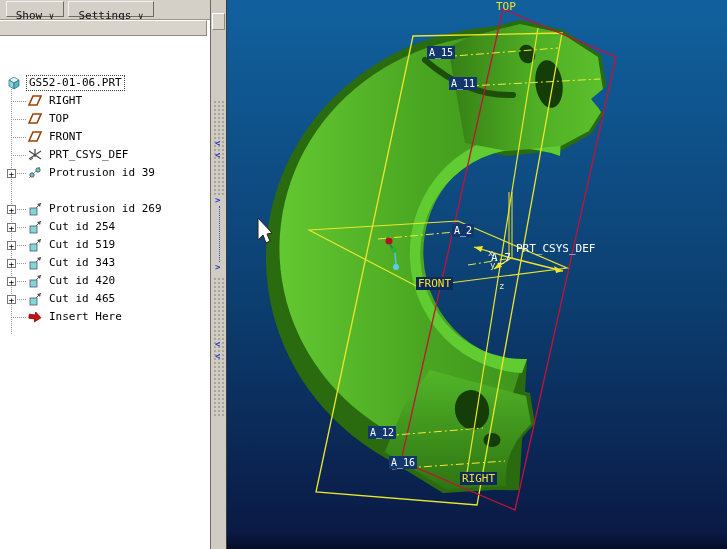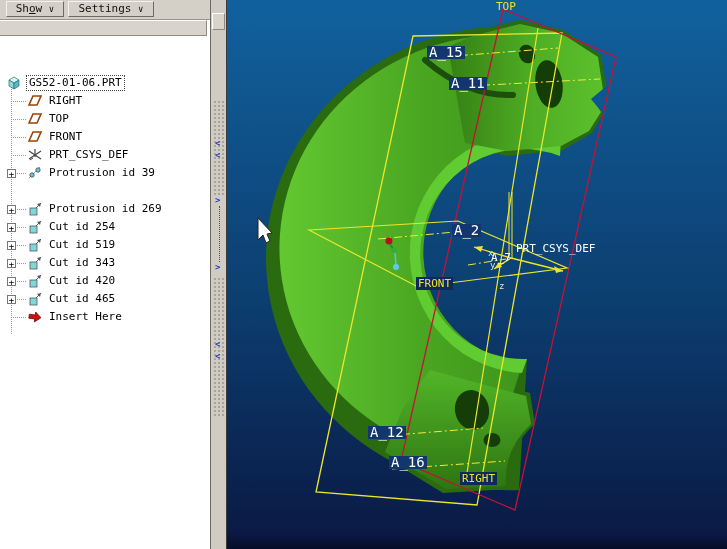--- a/index.html
+++ b/index.html
@@ -5,21 +5,21 @@
   html,body{margin:0;padding:0;background:#777;}
   #screen{position:relative;width:727px;height:549px;overflow:hidden;
     font-family:"DejaVu Sans Mono",monospace;background:#d4d0c8;}
   
   #left-panel{position:absolute;left:0;top:0;width:210px;height:549px;background:#fff;}
   #toolbar{position:absolute;left:0;top:0;width:210px;height:19px;background:#d4d0c8;
     border-bottom:1px solid #9a968e;}
   .tb-btn{position:absolute;top:1px;height:16px;background:#d4d0c8;color:#111;
     border:1px solid #6e6a60;border-top-color:#f4f2ee;border-left-color:#f4f2ee;
     font-family:"DejaVu Sans Mono",monospace;font-size:11px;line-height:14px;text-align:center;
-    padding:0 4px;box-sizing:border-box;cursor:default;}
+    padding:7px 4px;box-sizing:border-box;cursor:default;}
   #btn-show{left:6px;width:58px;}
   #btn-settings{left:68px;width:86px;}
   .mnem{text-decoration:underline;}
   .dd-arrow{font-size:9px;}
   #tree-header{position:absolute;left:0;top:20px;width:206px;height:14px;background:#d8d4cc;
     border-top:1px solid #fdfcfa;border-bottom:1px solid #8f8b83;border-right:1px solid #8f8b83;}
   #tree{position:absolute;left:0;top:34px;width:210px;height:515px;background:#fff;
     font-size:11px;color:#000;margin-top:40px;}
   #tree-guide{position:absolute;left:11px;top:10px;height:250px;width:0;
     border-left:1px dotted #999;}
@@ -38,21 +38,21 @@
   .sp-tex{position:absolute;left:2px;width:11px;
     background-image:radial-gradient(#a8a49c 28%,transparent 32%);background-size:4px 4px;}
   .sp-chev{position:absolute;left:4px;color:#2236cc;font-size:9px;font-weight:bold;
     line-height:9px;cursor:pointer;}
   #sp-dots{position:absolute;left:8px;top:206px;height:56px;width:0;border-left:1px dotted #3448d0;}
   #splitter-btn{position:absolute;left:1px;top:13px;width:13px;height:17px;background:#d8d4cc;
     border:1px solid #8f8b83;border-top-color:#fff;border-left-color:#fff;box-sizing:border-box;}
   
   #viewport{position:absolute;left:227px;top:0;width:500px;height:549px;}
   #vp-svg{position:absolute;left:0;top:0;}
-  .vlabel{position:absolute;font-size:14px;line-height:13px;white-space:pre;z-index:5;}
+  .vlabel{position:absolute;font-size:10px;line-height:13px;white-space:pre;z-index:5;}
   .vl-box{background:#12366e;color:#fff;padding:0 2px;}
   .vl-white{color:#fff;font-size:11px;}
   .vl-yellow{color:#f0e42a;font-size:11px;}
   .vl-ybox{color:#f0e42a;background:#0e2a5a;padding:0 2px;font-size:11px;}
 </style>
 </head>
 <body>
 
 <div id="screen">
 

